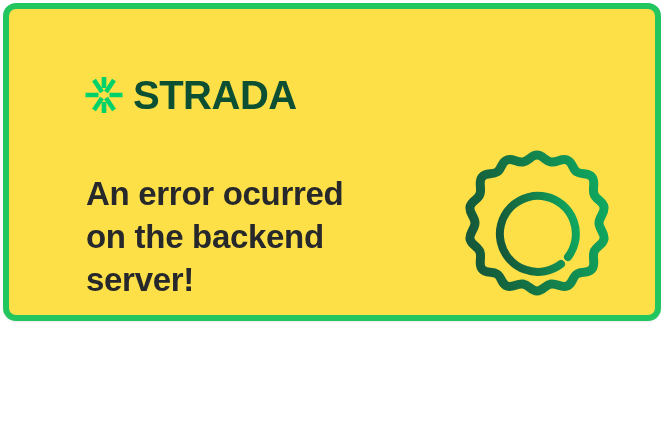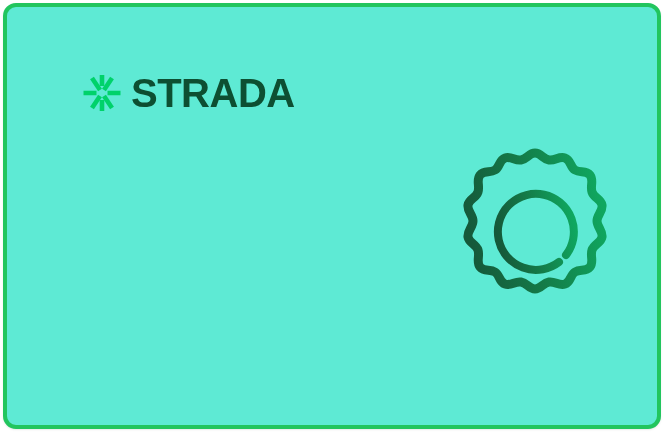--- a/index.html
+++ b/index.html
@@ -14,24 +14,24 @@
     font-family: "Liberation Sans", sans-serif;
     -webkit-font-smoothing: antialiased;
   }
 
   
   .card {
     position: absolute;
     left: 3px;
     top: 3px;
     width: 658px;
-    height: 426px;
+    height: 318px;
     box-sizing: border-box;
-    background: #5eead4;
-    border: 4px solid #22c55e;
+    background: #fde047;
+    border: 6px solid #22c55e;
     border-radius: 13px;
     box-shadow: 0 1px 2px rgba(40,45,60,0.10);
     overflow: hidden;
   }
 
   
   .brand {
     position: absolute;
     left: 75px;
     top: 66px;
@@ -99,20 +99,21 @@
         <line x1="30" y1="35" x2="22" y2="23"></line>
 
         <line x1="20" y1="2" x2="20" y2="13"></line>
         <line x1="20" y1="27" x2="20" y2="38"></line>
       </g>
     </svg>
 
     <div class="brand-word">STRADA</div>
   </div>
 
+  <div class="message">An error ocurred on the backend server!</div>
 
   <svg class="gear" viewBox="0 0 164 166" aria-hidden="true">
     <defs>
       <linearGradient id="gearGrad" x1="0" y1="0.55" x2="1" y2="0.35">
         <stop offset="0%" stop-color="#15593a"></stop>
         <stop offset="45%" stop-color="#147a48"></stop>
         <stop offset="100%" stop-color="#0fa75f"></stop>
       </linearGradient>
     </defs>
 

